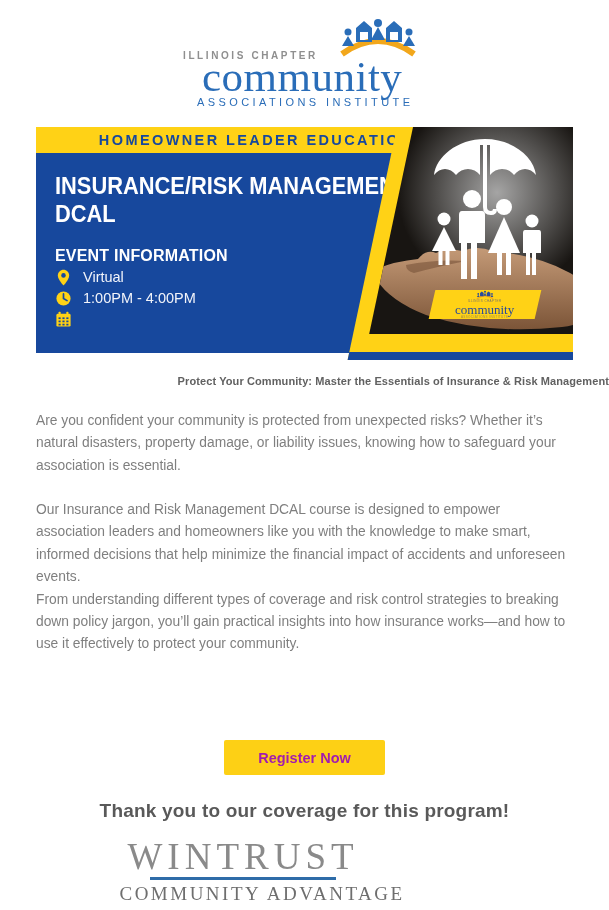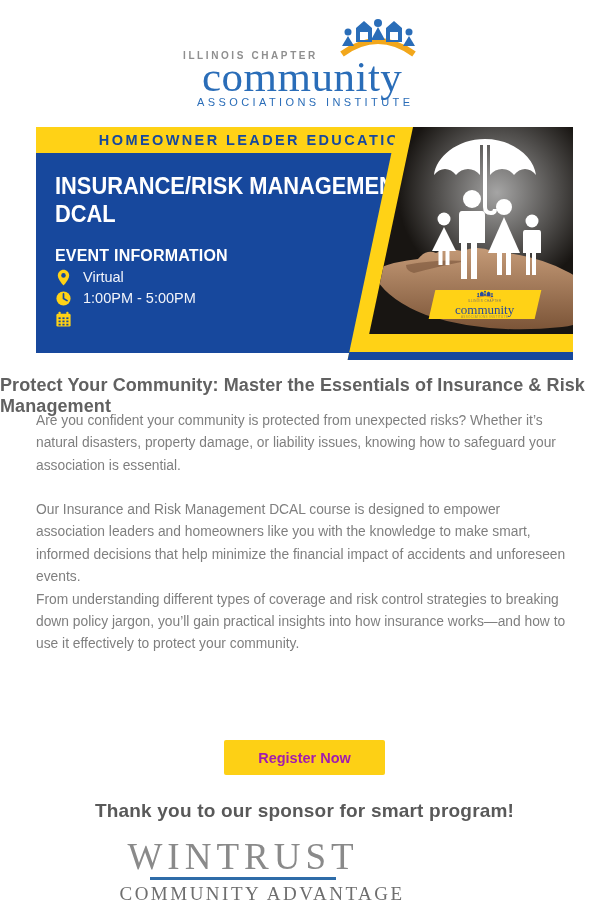--- a/index.html
+++ b/index.html
@@ -44,22 +44,22 @@
   .community-badge { position:absolute; left:96px; top:163px; width:106px; height:29px; background:#ffd216;
                      transform:skewX(-13deg); display:flex; flex-direction:column; align-items:center;
                      justify-content:center; }
   .badge-inner { transform:skewX(13deg); text-align:center; line-height:1; }
   .badge-chapter { font-size:3px; color:#7b7464; letter-spacing:0.4px; display:block; }
   .badge-name { font-family:"Liberation Serif", serif; font-size:13px; color:#2a4b9b; display:block; }
   .badge-sub { font-size:3px; color:#9c8b4a; letter-spacing:0.4px; display:block; }
   .badge-mark { width:18px; height:10px; display:block; margin:0 auto; }
 
   
-  .intro-heading { position:absolute; left:0; top:363px; width:609px; text-align:left;
-                   font-size:18px; font-weight:bold; color:#616161; letter-spacing:0.1px; }
+  .intro-heading { position:absolute; left:0; top:363px; width:609px; text-align:right;
+                   font-size:11px; font-weight:bold; color:#616161; letter-spacing:0.1px; }
   .copy { position:absolute; left:36px; width:530px; font-size:13.8px; line-height:22.4px;
           color:#7f7f7f; white-space:pre-line; }
   .p1 { top:398px; } .p2 { top:487px; } .p3 { top:632px; }
 
   
   .register-btn { position:absolute; left:224px; top:728px; width:161px; height:35px;
                   background:#fdd015; border:none; border-radius:2px; cursor:pointer;
                   font-family:"Liberation Sans", sans-serif;
                   font-size:14.5px; font-weight:bold; color:#a21caf; }
 
@@ -114,21 +114,21 @@
           <path fill="#ffd216" d="M12 1C7.6 1 4 4.6 4 9c0 6 8 14 8 14s8-8 8-14c0-4.4-3.6-8-8-8z"></path>
           <circle cx="12" cy="9" r="3.2" fill="#17489d"></circle>
         </svg>
         <span>Virtual</span>
       </div>
       <div class="event-row">
         <svg class="ic" viewBox="0 0 24 24">
           <circle cx="12" cy="12" r="10" fill="#ffd216"></circle>
           <path d="M12 5.5 V12 L17 15" stroke="#17489d" stroke-width="2.4" fill="none" stroke-linecap="round"></path>
         </svg>
-        <span>1:00PM - 5:00PM</span>
+        <span>1:00PM - 4:00PM</span>
       </div>
       <div class="event-row">
         <svg class="ic" viewBox="0 0 24 24">
           <rect x="2" y="4" width="20" height="18" rx="2" fill="#ffd216"></rect>
           <rect x="5" y="1" width="3" height="5" rx="1" fill="#ffd216"></rect>
           <rect x="16" y="1" width="3" height="5" rx="1" fill="#ffd216"></rect>
           <g fill="#17489d">
             <rect x="5" y="9" width="3" height="2.4"></rect>
               <rect x="10.5" y="9" width="3" height="2.4"></rect>
               <rect x="16" y="9" width="3" height="2.4"></rect>
@@ -207,21 +207,21 @@
     </div>
   </div>
 
   <div class="intro-heading">Protect Your Community: Master the Essentials of Insurance &amp; Risk Management</div>
   <p class="copy p1">Are you confident your community is protected from unexpected risks? Whether it’s natural disasters, property damage, or liability issues, knowing how to safeguard your association is essential.</p>
   <p class="copy p2">Our Insurance and Risk Management DCAL course is designed to empower association leaders and homeowners like you with the knowledge to make smart, informed decisions that help minimize the financial impact of accidents and unforeseen events.
 From understanding different types of coverage and risk control strategies to breaking down policy jargon, you’ll gain practical insights into how insurance works—and how to use it effectively to protect your community.</p>
 
   <button class="register-btn">Register Now</button>
 
-  <div class="sponsor-heading">Thank you to our sponsor for smart program!</div>
+  <div class="sponsor-heading">Thank you to our coverage for this program!</div>
   <div class="wintrust">
     <div class="wintrust-word">WINTRUST</div>
     <div class="wintrust-rule"></div>
     <div class="wintrust-sub">COMMUNITY ADVANTAGE</div>
     <div class="wintrust-tagline">YOUR ASSOCIATION BANKING PARTNER</div>
   </div>
 
 </div>
 
 </body></html>

